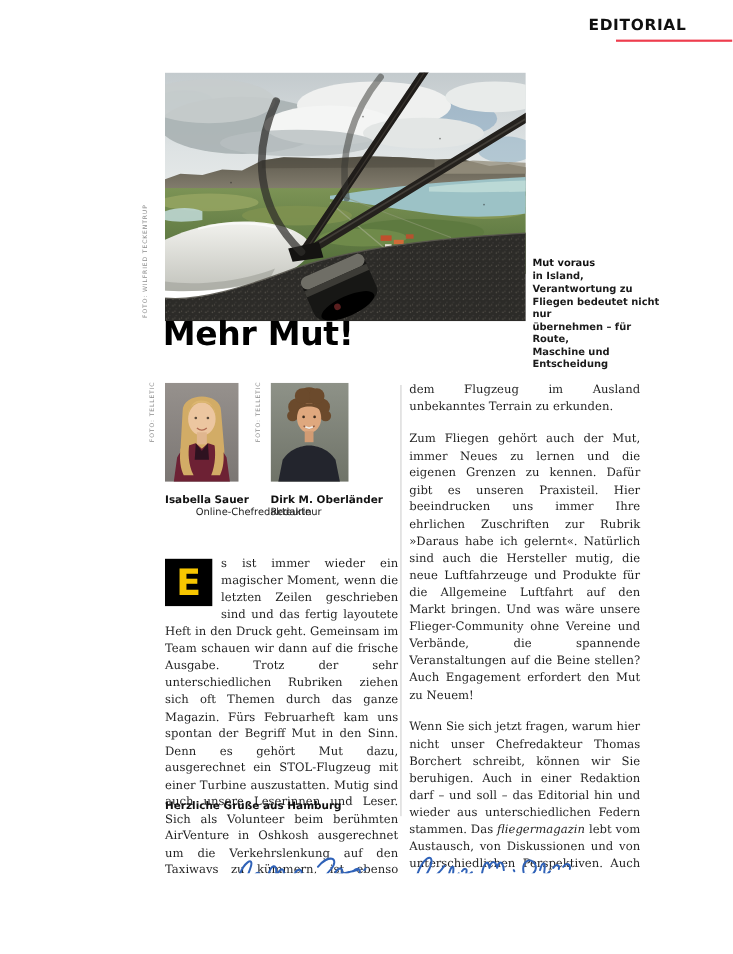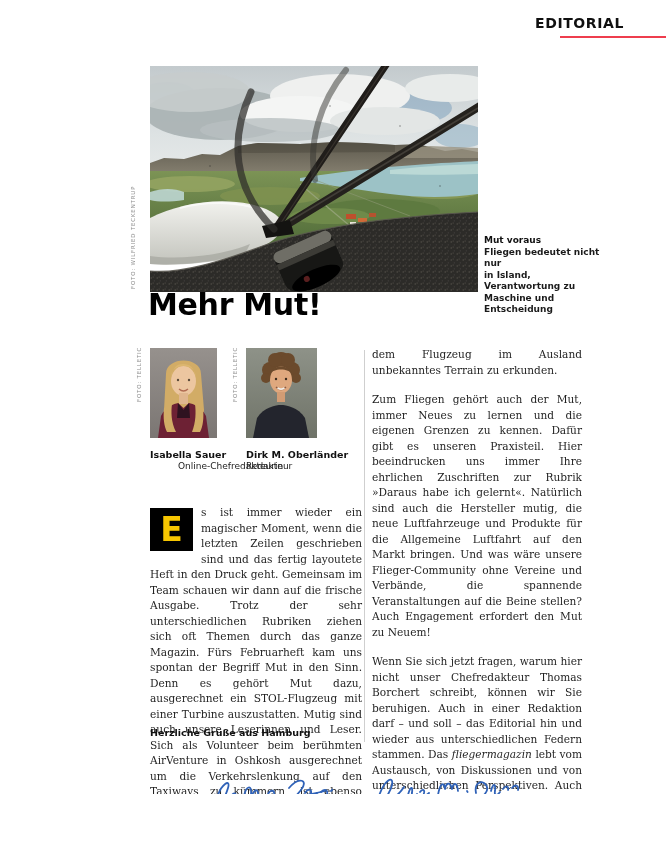--- a/index.html
+++ b/index.html
@@ -160,22 +160,23 @@
       <circle cx="290" cy="120" r="0.8" fill="#222" opacity="0.5"></circle>
       <circle cx="180" cy="40" r="0.8" fill="#222" opacity="0.5"></circle>
       <circle cx="220" cy="18" r="0.8" fill="#222" opacity="0.5"></circle>
     </g>
   </svg>
 
   <div class="vcredit" style="left:136px;top:283px;">FOTO: WILFRIED TECKENTRUP</div>
 
   <div class="caption">
     <div class="cap-title">Mut voraus</div>
+    <div class="cap-line">in Island, Verantwortung zu</div>
     <div class="cap-line">Fliegen bedeutet nicht nur</div>
-    <div class="cap-line">in Island, Verantwortung zu</div>
+    <div class="cap-line">übernehmen – für Route,</div>
     <div class="cap-line">Maschine und Entscheidung</div>
   </div>
 
   <h1 class="headline">Mehr Mut!</h1>
 
   <div class="vcredit" style="left:142px;top:396px;">FOTO: TELLETIC</div>
   <svg class="portrait" style="left:150px;width:67px;height:90px;" viewBox="0 0 67 90">
     <defs>
       <linearGradient id="pbg1" x1="0" y1="0" x2="0" y2="1">
         <stop offset="0" stop-color="#96918d"></stop>

